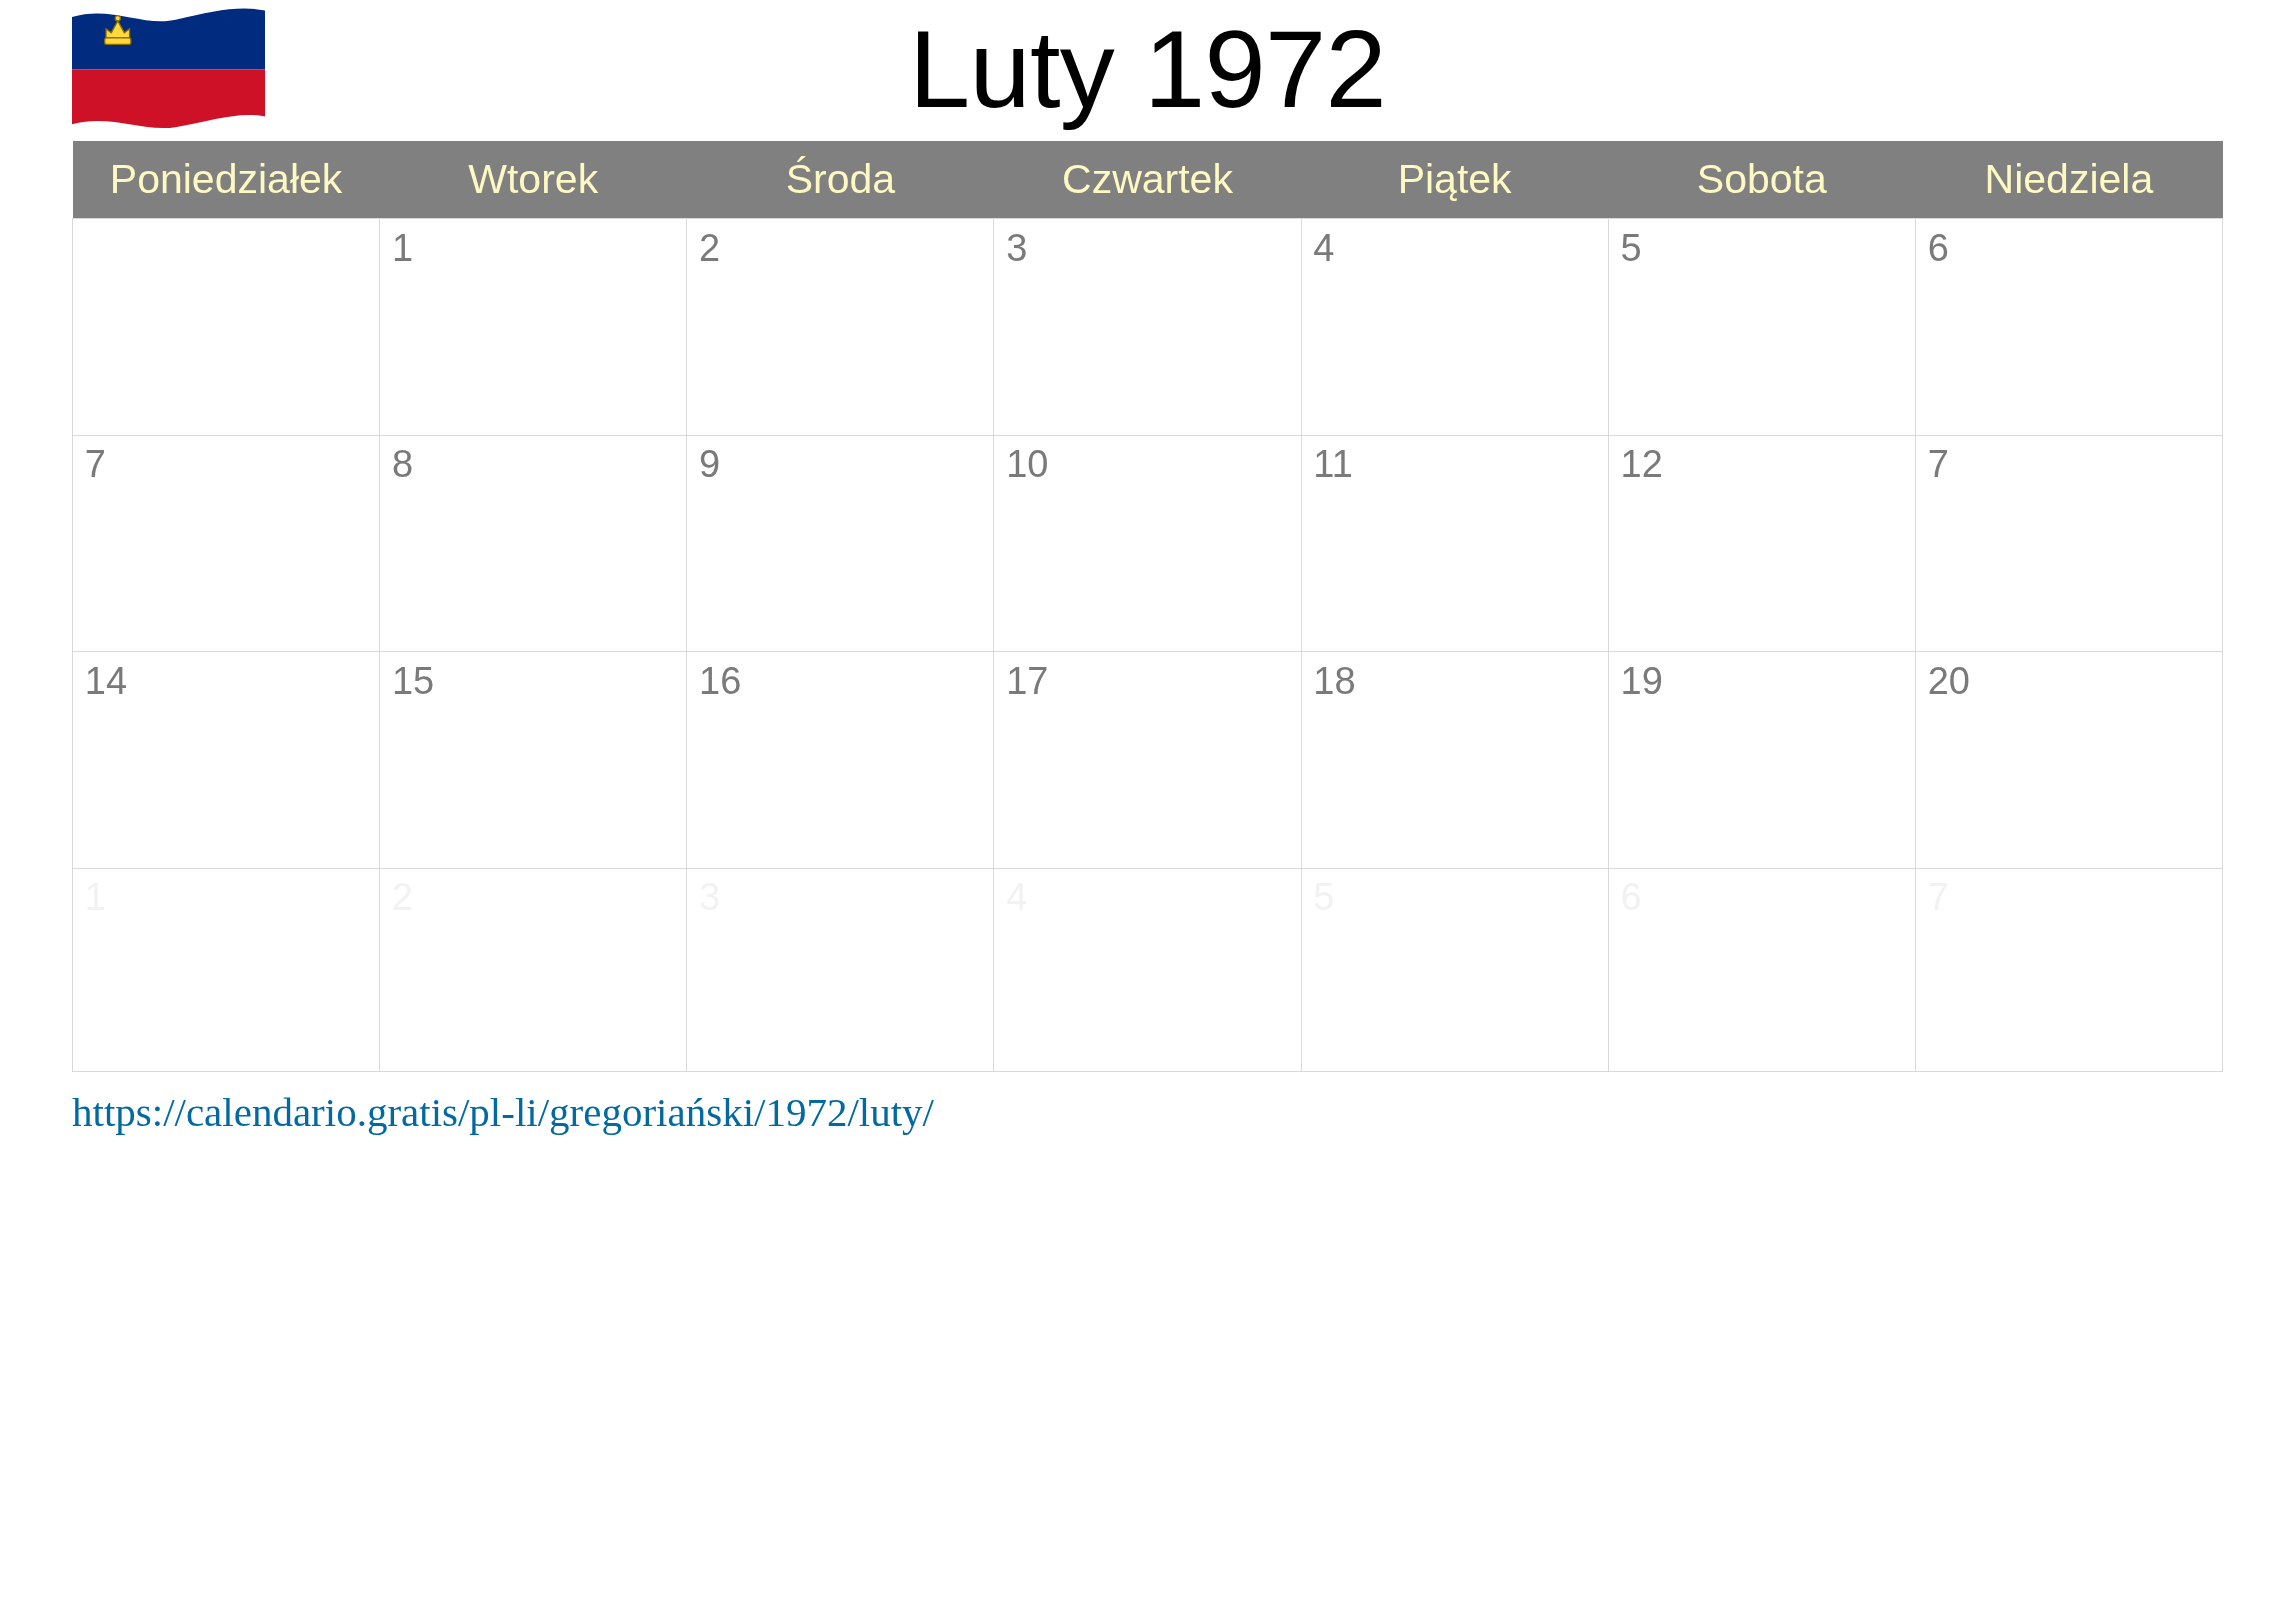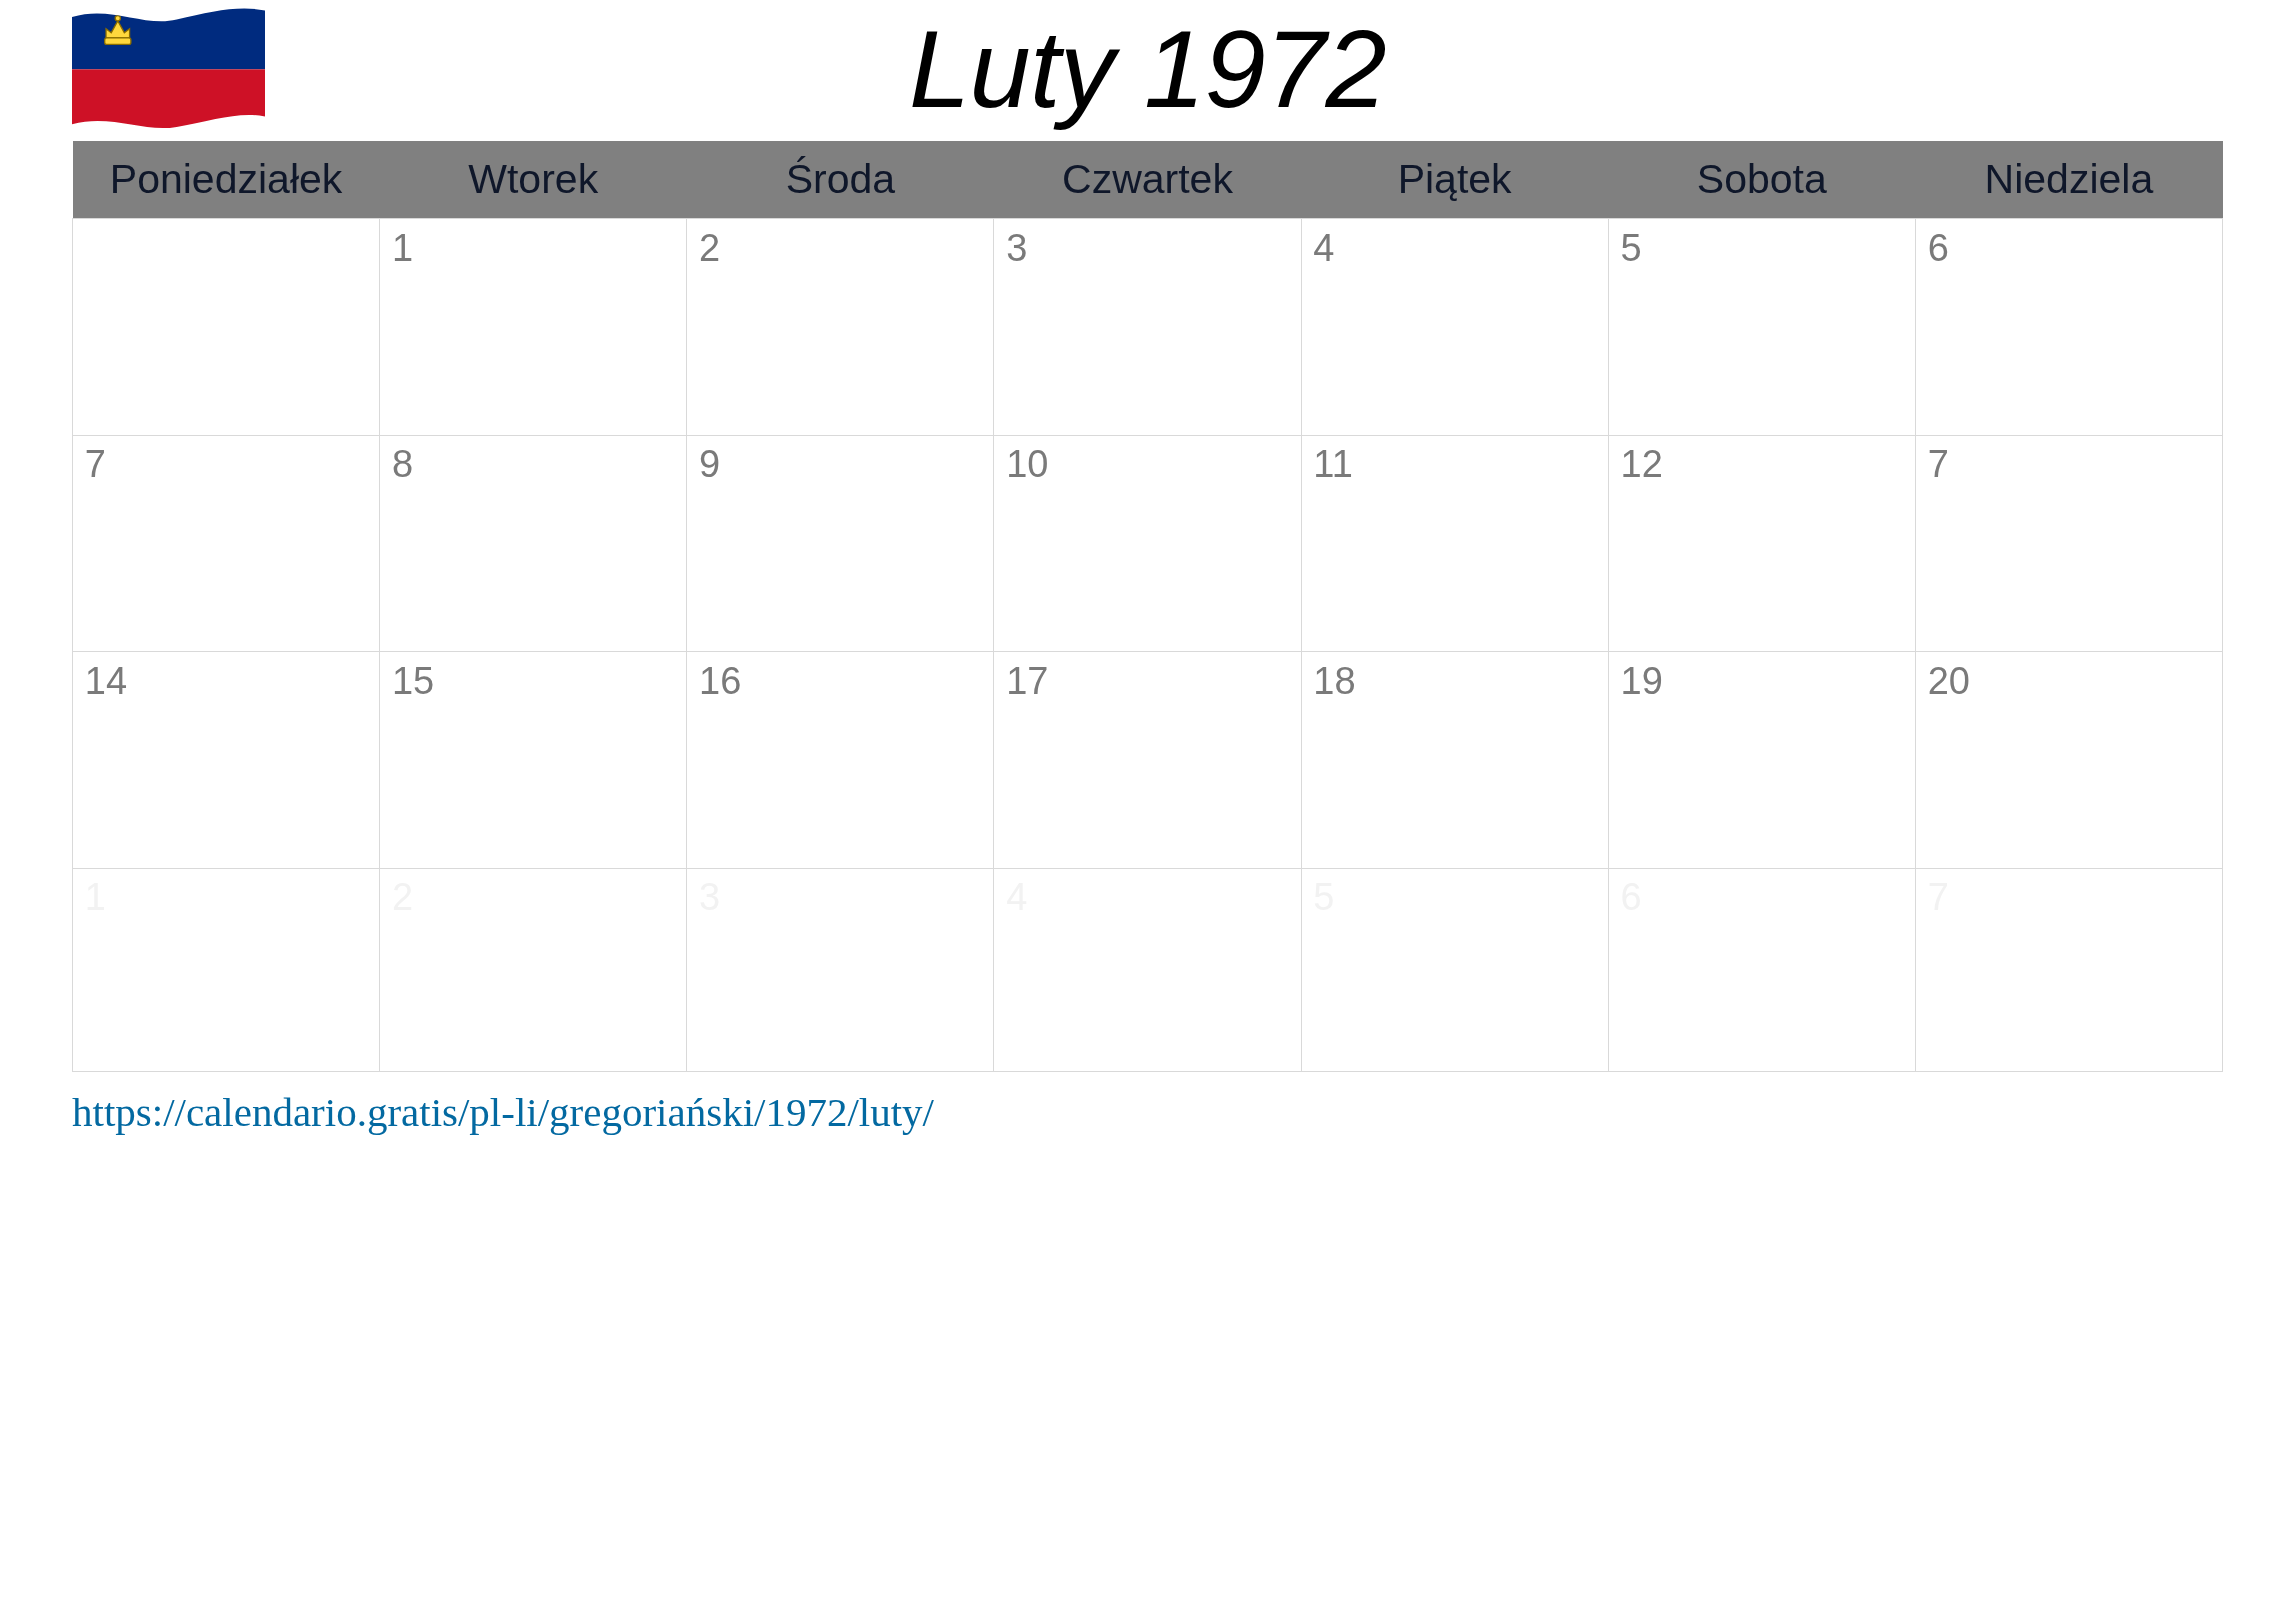--- a/index.html
+++ b/index.html
@@ -38,32 +38,31 @@
   .title {
     text-align: center;
     font-size: 110px;
     line-height: 131px;
     font-weight: normal;
     color: #000000;
     font-family: "Liberation Sans", sans-serif;
     letter-spacing: -0.7px;
     margin: 0;
     padding-top: 2.6px;
-    font-style: italic;
   }
 
   
   .calendar {
     width: 100%;
     border-collapse: collapse;
     table-layout: fixed;
   }
   .calendar thead th {
     background: #808080;
-    color: #0f172a;
+    color: #fef9c3;
     font-weight: normal;
     font-size: 41px;
     line-height: 77px;
     height: 77px;
     padding: 0;
     text-align: center;
     border: none;
     white-space: nowrap;
   }
   .calendar tbody td {

